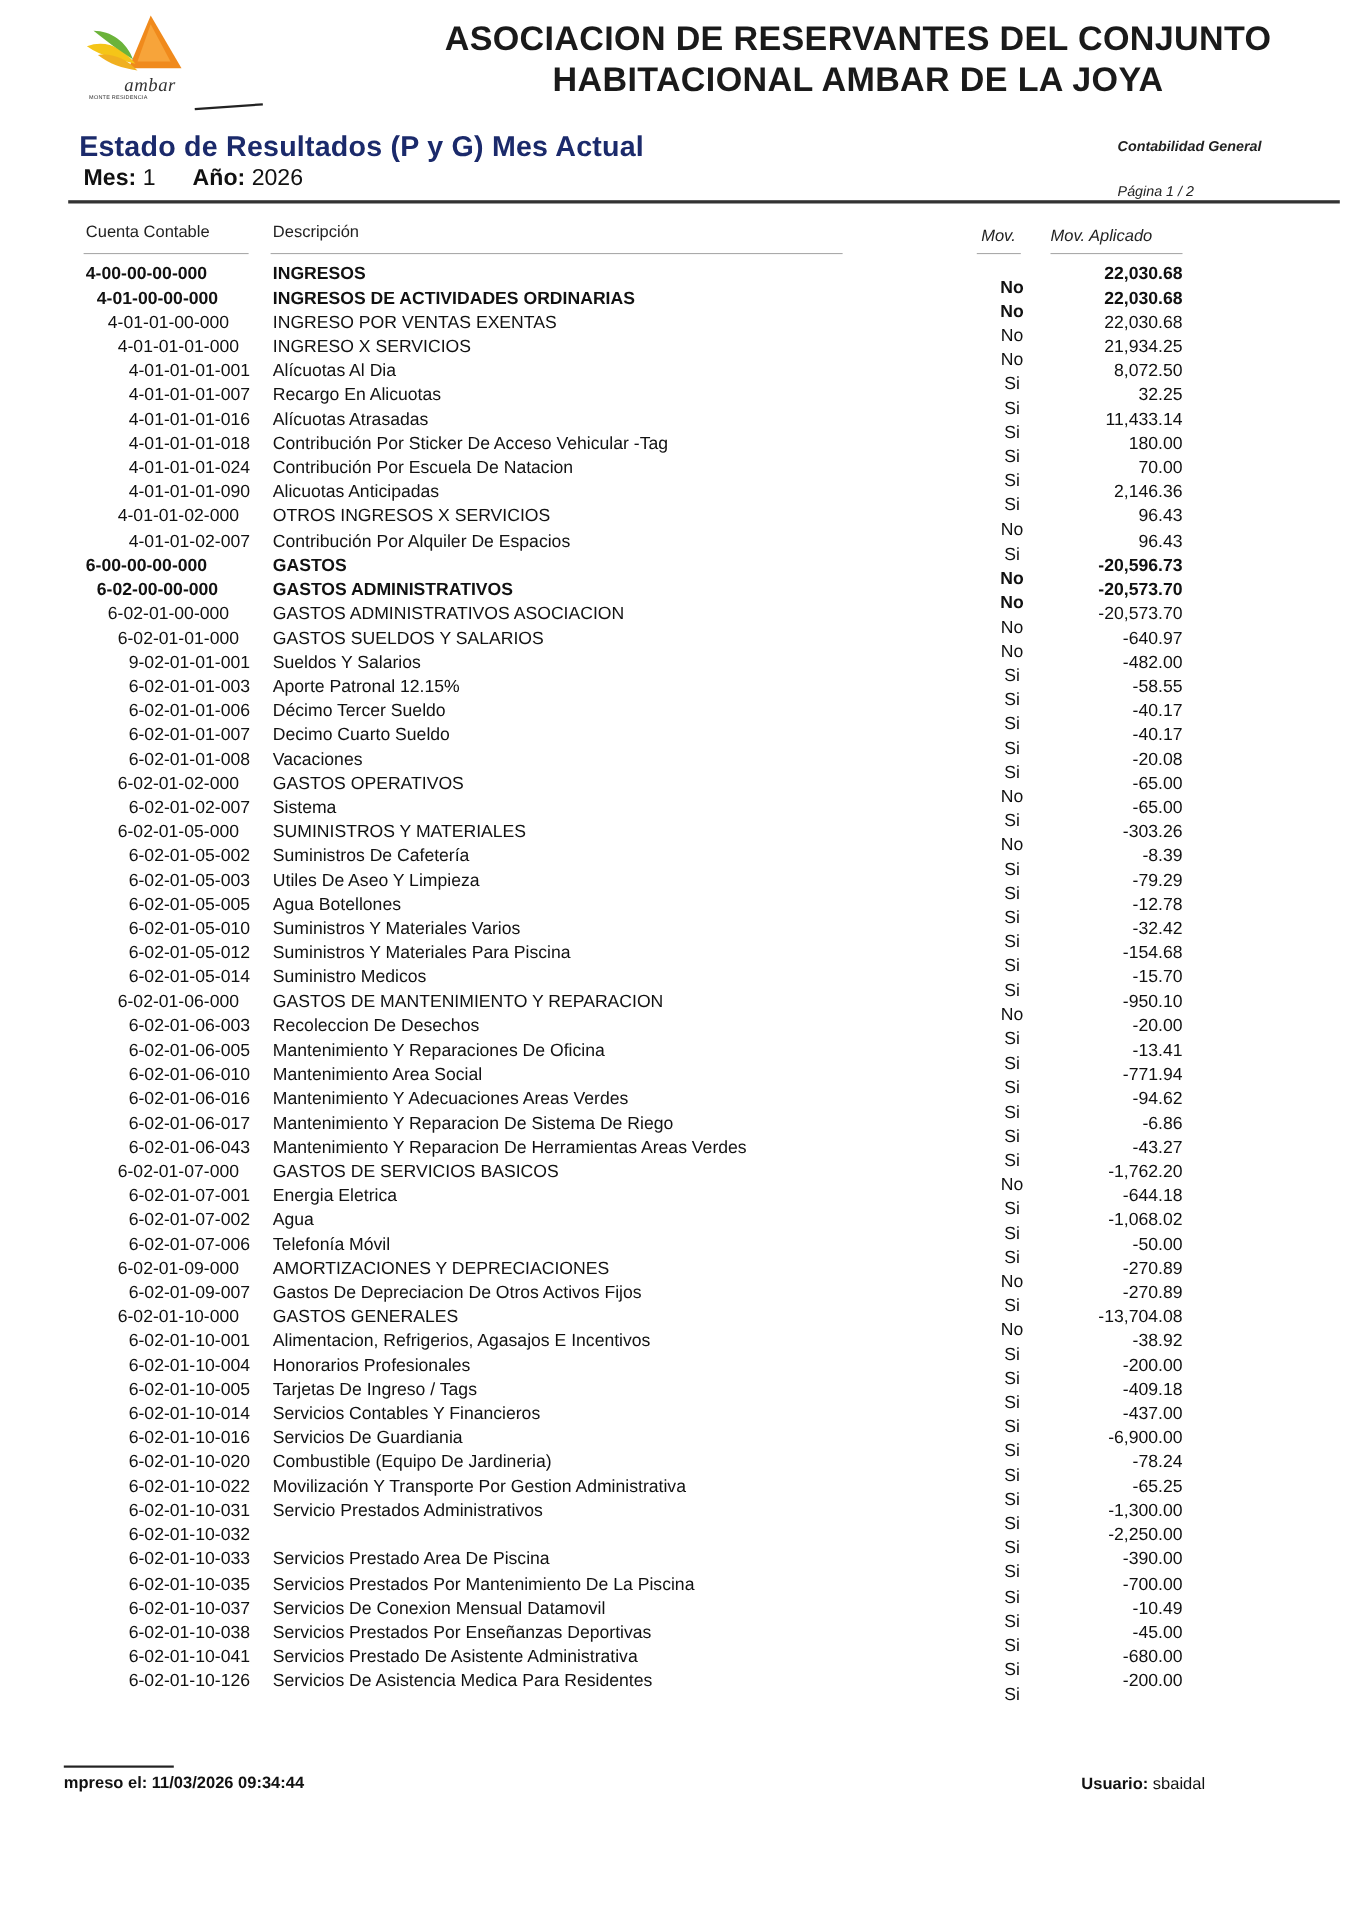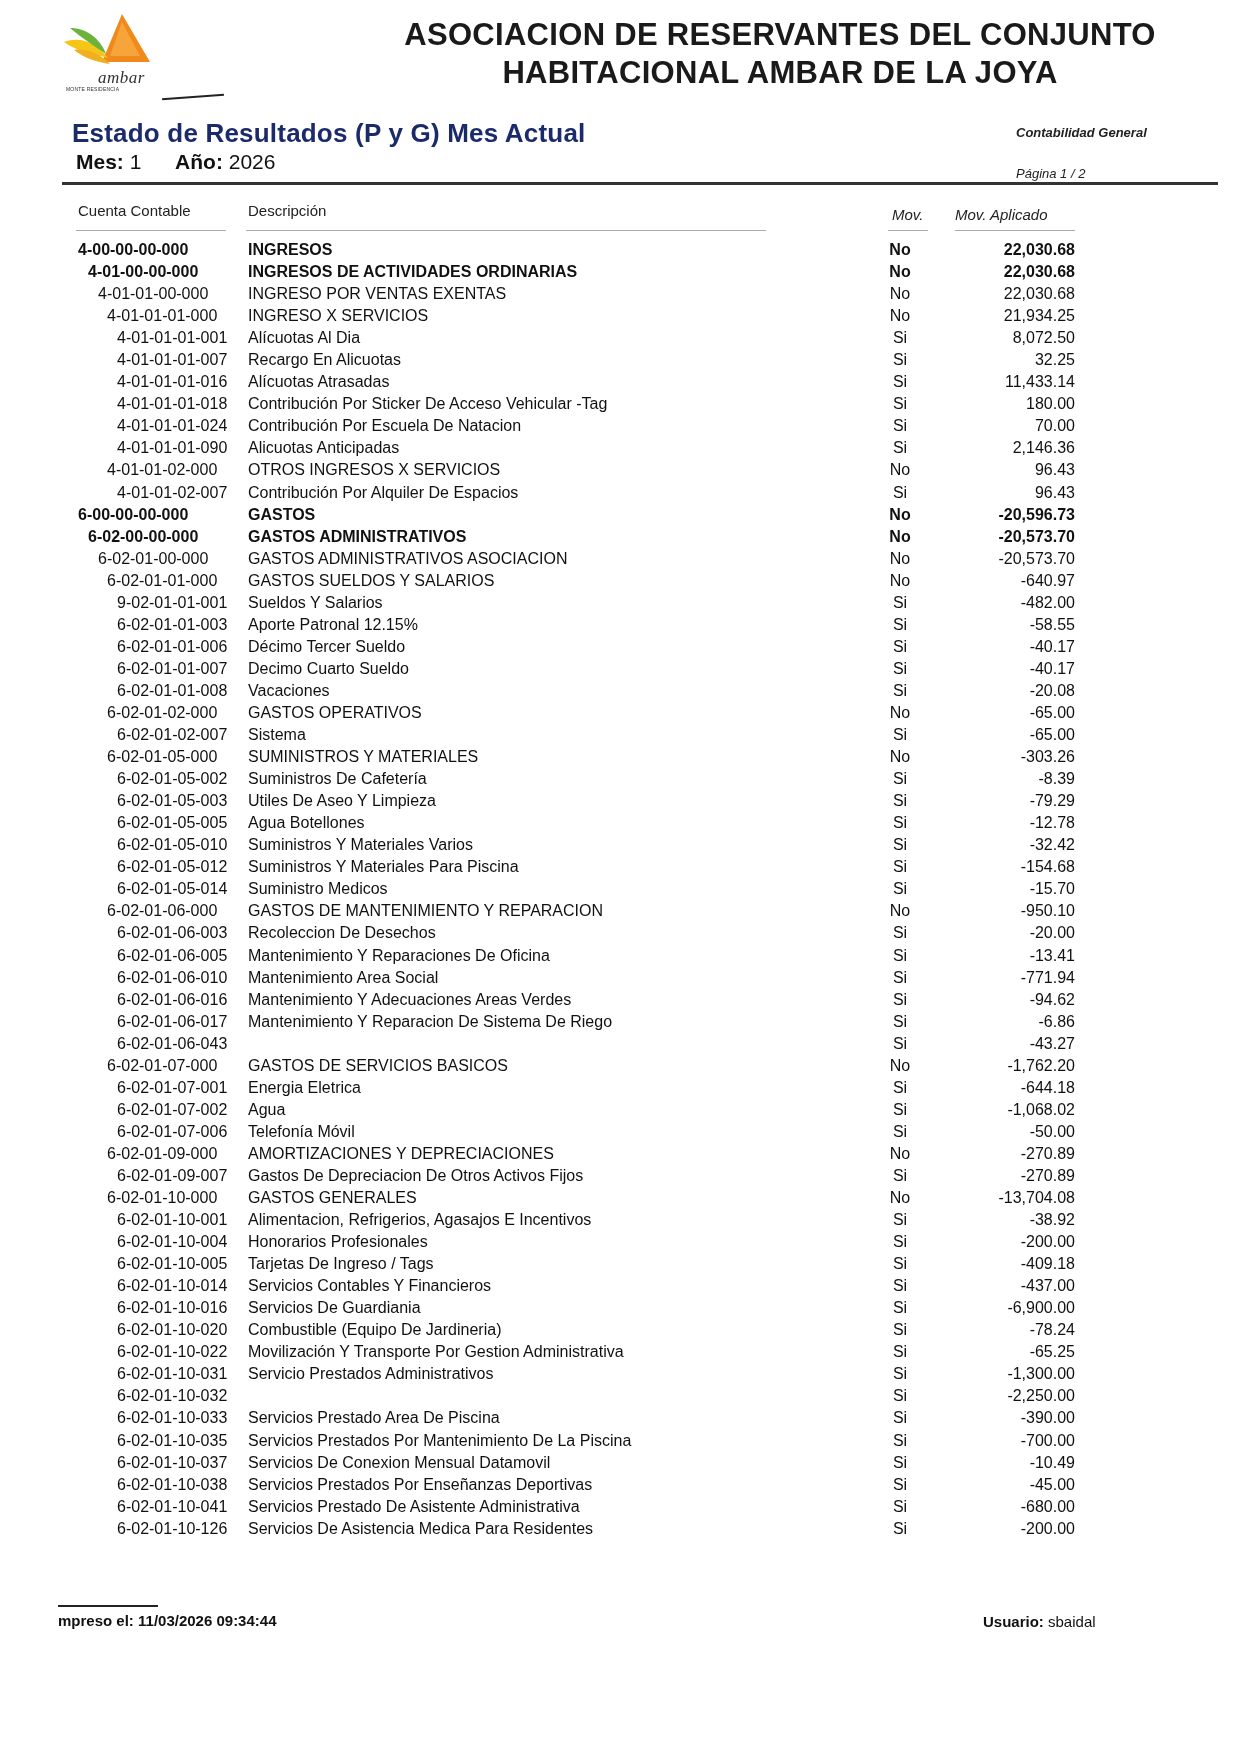--- a/index.html
+++ b/index.html
@@ -1,36 +1,36 @@
 <!DOCTYPE html>
 <html><head>
 <meta charset="utf-8">
 <style>
   html, body { margin:0; padding:0; background:#ffffff; }
   body { width:1240px; height:1754px; position:relative; overflow:hidden; font-family:"Liberation Sans", sans-serif; color:#111; }
-  .logo { position:absolute; left:60px; top:8px; width:170px; height:100px; }
+  .logo { position:absolute; left:75px; top:8px; width:170px; height:100px; }
   .logo-text { position:absolute; left:38px; top:60px; font-family:"Liberation Serif", serif; font-style:italic; font-size:17px; color:#333; letter-spacing:0.5px; }
   .logo-sub { position:absolute; left:6px; top:78px; font-size:5px; color:#333; letter-spacing:0.2px; }
   .logo-line { position:absolute; left:102px; top:88px; width:62px; height:2px; background:#222; transform:rotate(-4deg); }
   .org { position:absolute; left:360px; top:16px; width:840px; text-align:center; font-size:31px; font-weight:bold; line-height:38px; color:#1a1a1a; letter-spacing:0.3px; }
   .rep-title { position:absolute; left:72px; top:118px; font-size:26px; font-weight:bold; color:#1b2a6b; letter-spacing:0.2px; }
   .period { position:absolute; left:76px; top:150px; font-size:21px; color:#111; }
   .period b { font-weight:bold; }
   .period .sp { display:inline-block; width:22px; }
   .meta { position:absolute; left:1016px; top:122px; font-size:13px; font-style:italic; font-weight:bold; color:#222; line-height:22px; }
   .meta .pg { font-weight:normal;margin-top:19px; }
   .hr-main { position:absolute; left:62px; top:182px; width:1156px; height:3px; background:#333; }
   .colhdr { position:absolute; top:202px; font-size:15px; font-weight:normal; color:#222; }
   .colhdr.mov, .colhdr.apl { font-style:italic; }
   .ul { position:absolute; top:230px; height:1px; background:#aaa; }
   .rows { position:absolute; left:0; top:239px; width:1240px; }
   .row { position:relative; height:22.05px; font-size:16px; line-height:22px; white-space:nowrap; }
   .row .code { position:absolute; }
   .row .desc { position:absolute; left:248px; }
-  .row .mov { position:absolute; left:880px; width:40px; text-align:center; }
+  .row .mov { position:absolute; left:900px; width:40px; text-align:center;margin-top:12px; }
   .row .val { position:absolute; right:165px; text-align:center; }
   .row.bold { font-weight:bold; }
   .lvl0 .code { left:78px; }
   .lvl1 .code { left:88px; }
   .lvl2 .code { left:98px; }
   .lvl3 .code { left:107px; }
   .lvl4 .code { left:117px; }
   .foot-line { position:absolute; left:58px; top:1605px; width:100px; height:2px; background:#222; }
   .printed { position:absolute; left:58px; top:1607px; font-size:15px; font-weight:bold; line-height:1; padding-top:6px; }
   .printed .v { font-weight:bold; }
@@ -299,20 +299,21 @@
       <span class="val">-94.62</span>
     </div>
     <div class="row lvl4">
       <span class="code">6-02-01-06-017</span>
       <span class="desc">Mantenimiento Y Reparacion De Sistema De Riego</span>
       <span class="mov">Si</span>
       <span class="val">-6.86</span>
     </div>
     <div class="row lvl4">
       <span class="code">6-02-01-06-043</span>
+      <span class="desc">Mantenimiento Y Reparacion De Herramientas Areas Verdes</span>
       <span class="mov">Si</span>
       <span class="val">-43.27</span>
     </div>
     <div class="row lvl3">
       <span class="code">6-02-01-07-000</span>
       <span class="desc">GASTOS DE SERVICIOS BASICOS</span>
       <span class="mov">No</span>
       <span class="val">-1,762.20</span>
     </div>
     <div class="row lvl4">

